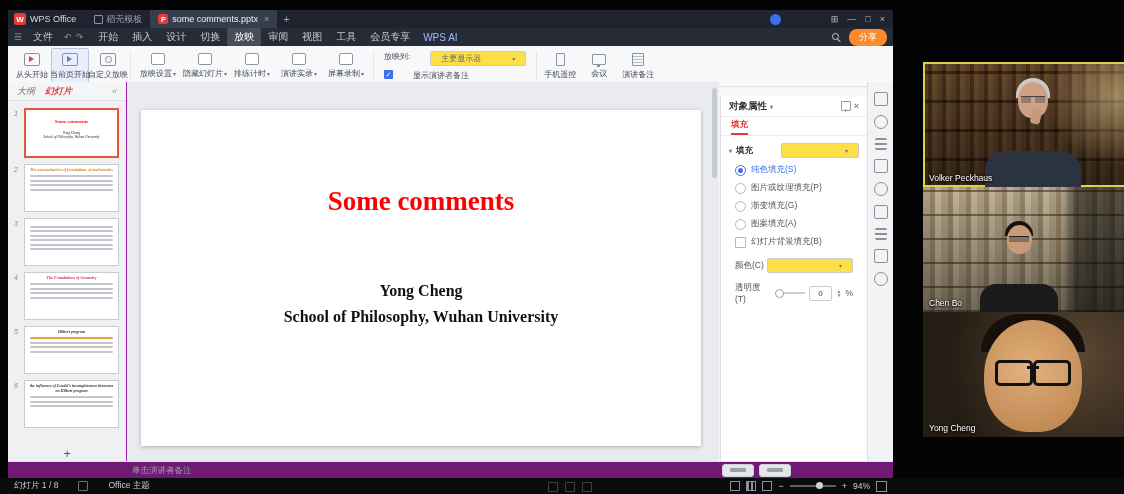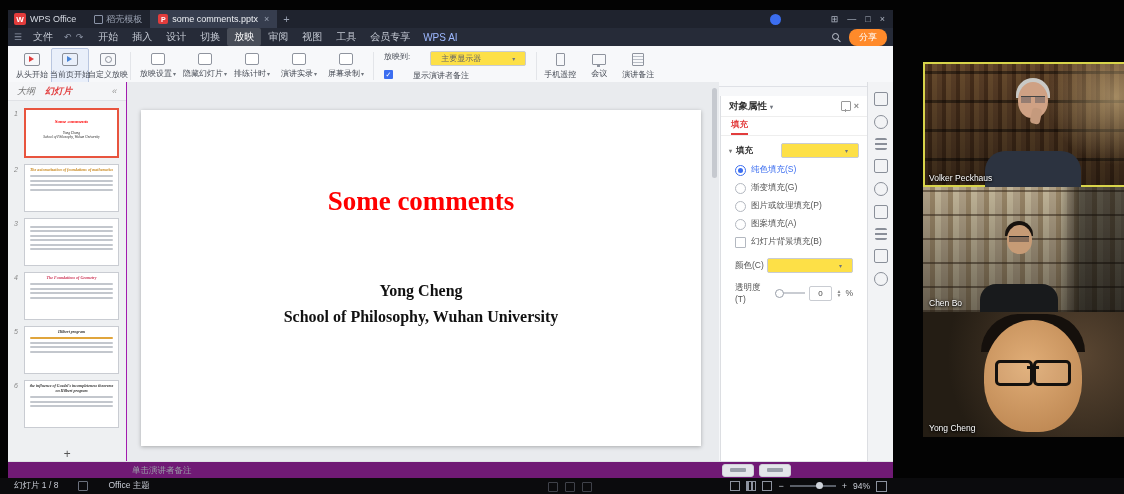--- a/index.html
+++ b/index.html
@@ -413,25 +413,25 @@
           <span></span>
             <span class="dd">▾</span>
         </span>
       </div>
       <div class="opt sel">
         <span class="radio"></span>
         <span class="olbl">纯色填充(S)</span>
       </div>
       <div class="opt">
         <span class="radio"></span>
-        <span class="olbl">渐变填充(G)</span>
+        <span class="olbl">图片或纹理填充(P)</span>
       </div>
       <div class="opt">
         <span class="radio"></span>
-        <span class="olbl">图片或纹理填充(P)</span>
+        <span class="olbl">渐变填充(G)</span>
       </div>
       <div class="opt">
         <span class="radio"></span>
         <span class="olbl">图案填充(A)</span>
       </div>
       <div class="opt">
         <span class="radio sq"></span>
         <span class="olbl">幻灯片背景填充(B)</span>
       </div>
       <div class="kv">

